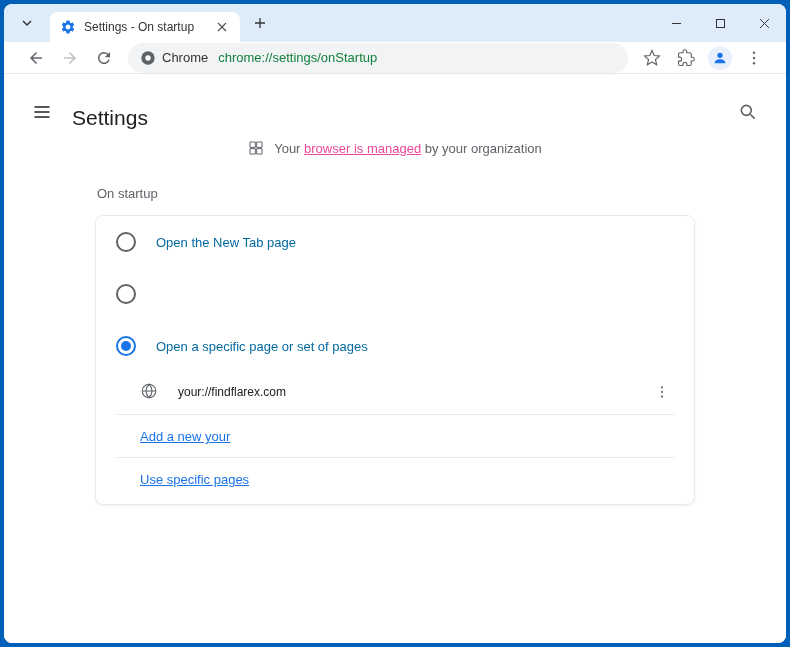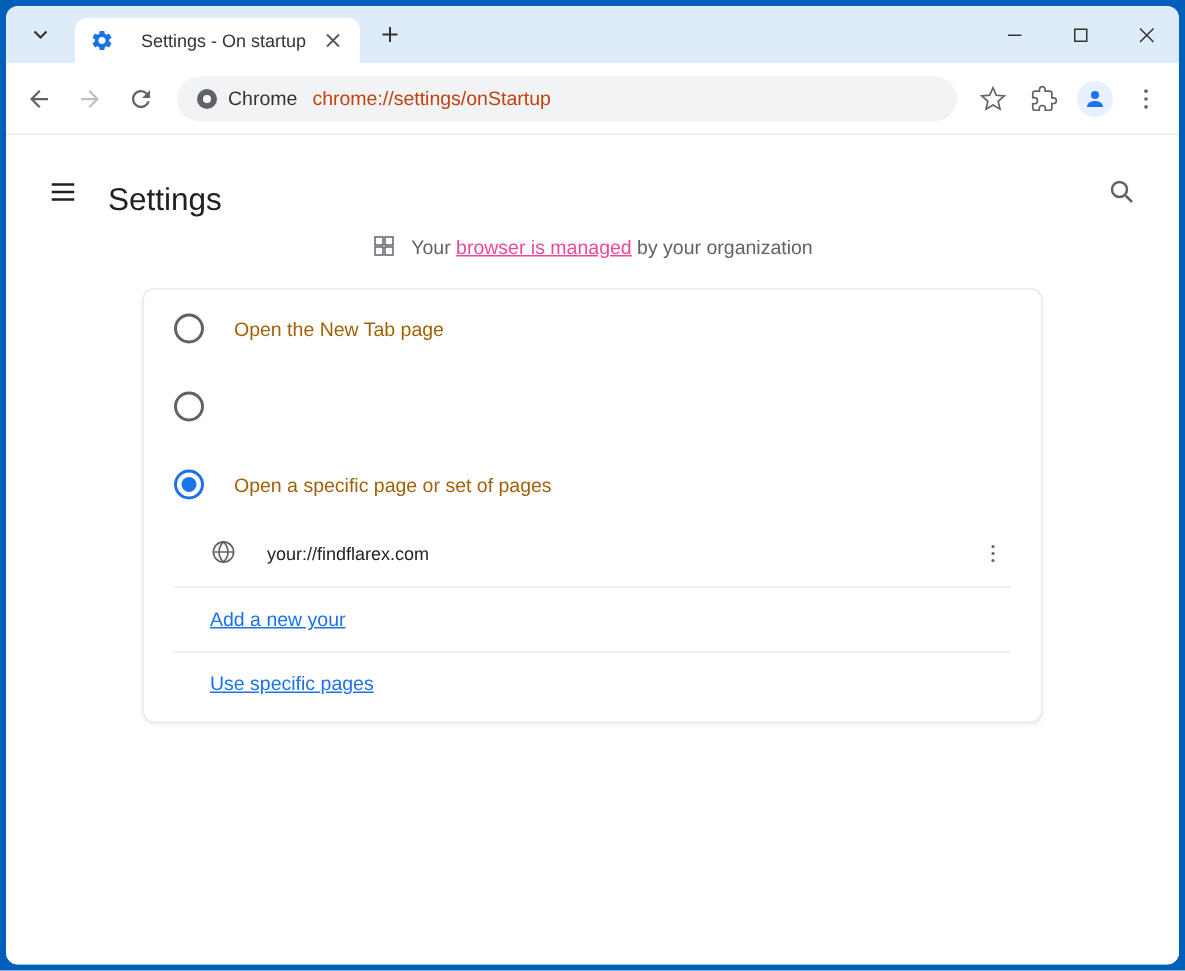--- a/index.html
+++ b/index.html
@@ -4,32 +4,32 @@
   <style>
     * { margin: 0; padding: 0; box-sizing: border-box; font-family: 'Segoe UI', Arial, sans-serif; }
     body { width: 790px; height: 647px; background: #005fb8; display: flex; flex-direction: column; }
     
     .window { background: #fff; margin: 4px; border-radius: 8px; flex: 1; display: flex; flex-direction: column; overflow: hidden; position: relative; }
     
     .title-bar { background: #deecf9; height: 38px; display: flex; align-items: center; border-radius: 8px 8px 0 0; }
     .tab-menu-btn { width: 34px; height: 28px; display: flex; align-items: center; justify-content: center; margin-left: 6px; cursor: pointer; border-radius: 6px; }
     .tab { background: #fff; border-radius: 8px 8px 0 0; height: 30px; display: flex; align-items: center; padding: 0 10px; margin-left: 6px; min-width: 190px; cursor: pointer; margin-top: 8px; }
     .tab-favicon { width: 16px; height: 16px; margin-right: 8px; }
-    .tab-title { font-size: 12px; color: #333; flex: 1; text-align: center; }
+    .tab-title { font-size: 12px; color: #333; flex: 1; }
     .tab-close { width: 16px; height: 16px; display: flex; align-items: center; justify-content: center; cursor: pointer; border-radius: 50%; }
     .new-tab-btn { width: 28px; height: 28px; display: flex; align-items: center; justify-content: center; margin-left: 6px; cursor: pointer; border-radius: 50%; }
     .window-controls { margin-left: auto; display: flex; }
     .win-btn { width: 44px; height: 38px; display: flex; align-items: center; justify-content: center; cursor: pointer; }
     
-    .toolbar { background: #fff; height: 48px; display: flex; align-items: center; padding: 0 6px; gap: 2px; border-bottom: 1px solid #e8e8e8; }
+    .toolbar { background: #fff; height: 32px; display: flex; align-items: center; padding: 0 16px; gap: 2px; border-bottom: 1px solid #e8e8e8; }
     .nav-btn { width: 32px; height: 32px; display: flex; align-items: center; justify-content: center; cursor: pointer; border-radius: 50%; }
     .nav-btn.disabled { opacity: 0.4; cursor: default; }
     .omnibox { flex: 1; height: 30px; background: #f1f3f4; border-radius: 15px; display: flex; align-items: center; padding: 0 12px; margin: 0 6px; }
     .omnibox-icon { display: flex; align-items: center; margin-right: 10px; gap: 6px; }
-    .omnibox-text { font-size: 13px; color: #c2410c; }
+    .omnibox-text { font-size: 13px; color: #15803d; }
     .chrome-label { font-size: 13px; color: #333; font-weight: 500; }
     .toolbar-icon { width: 32px; height: 32px; display: flex; align-items: center; justify-content: center; cursor: pointer; border-radius: 50%; }
     .profile-icon { width: 24px; height: 24px; border-radius: 50%; background: #e8f0fe; display: flex; align-items: center; justify-content: center; }
     
     .content { flex: 1; background: #fff; position: relative; overflow: hidden; }
     
     .settings-header { height: 56px; display: flex; align-items: flex-end; padding: 0 20px; }
     .menu-icon { width: 36px; height: 36px; display: flex; align-items: center; justify-content: center; cursor: pointer; margin-right: 12px; }
     .settings-title { font-size: 21px; color: #202124; font-weight: 400; flex: 1; }
     .search-icon { width: 36px; height: 36px; display: flex; align-items: center; justify-content: center; cursor: pointer; }
@@ -38,21 +38,21 @@
     .managed-link { color: #ec4899; text-decoration: underline; cursor: pointer; }
     
     .settings-body { max-width: 680px; margin: 0 auto; padding: 10px 40px; }
     .section-title { font-size: 13px; color: #5f6368; margin: 10px 0 14px 2px; }
     .card { background: #fff; border: 1px solid #e8eaed; border-radius: 8px; box-shadow: 0 1px 3px rgba(0,0,0,0.06); }
     .radio-row { display: flex; align-items: center; padding: 16px 20px; cursor: pointer; min-height: 48px; }
     .radio-row + .radio-row { }
     .radio { width: 20px; height: 20px; border: 2px solid #5f6368; border-radius: 50%; margin-right: 20px; flex-shrink: 0; display: flex; align-items: center; justify-content: center; }
     .radio.selected { border-color: #1a73e8; }
     .radio.selected::after { content: ''; width: 10px; height: 10px; background: #1a73e8; border-radius: 50%; }
-    .radio-label { font-size: 13px; color: #a16207; }
+    .radio-label { font-size: 13px; color: #0369a1; }
     
     .pages-section { padding: 0 20px 6px; }
     .page-entry { display: flex; align-items: center; padding: 10px 0 10px 24px; }
     .page-globe { width: 20px; height: 20px; margin-right: 18px; color: #5f6368; flex-shrink: 0; }
     .page-texts { flex: 1; }
     .page-line1 { font-size: 12px; color: #202124; }
     .page-line2 { font-size: 12px; color: #5f6368; }
     .page-more { width: 24px; cursor: pointer; display: flex; justify-content: center; }
     .link-row { padding: 10px 0 10px 24px; }
     .action-link { font-size: 13px; color: #1a73e8; text-decoration: underline; cursor: pointer; }
@@ -188,20 +188,21 @@
     <div class="managed-bar">
       <svg width="16" height="16" viewBox="0 0 24 24">
             <path d="M3 3h8v8H3zM13 3h8v8h-8zM3 13h8v8H3zM13 13h8v8h-8z" fill="none" stroke="#5f6368" stroke-width="1.5"></path>
           </svg>
       <span>
         <span>Your </span><span class="managed-link">browser is managed</span><span> by your organization</span>
       </span>
     </div>
 
     <div class="settings-body">
+      <div class="section-title">On startup</div>
 
       <div class="card">
         <div class="radio-row">
           <span class="radio"></span>
           <span class="radio-label">Open the New Tab page</span>
         </div>
         <div class="radio-row">
           <span class="radio"></span>
         </div>
         <div class="radio-row">

